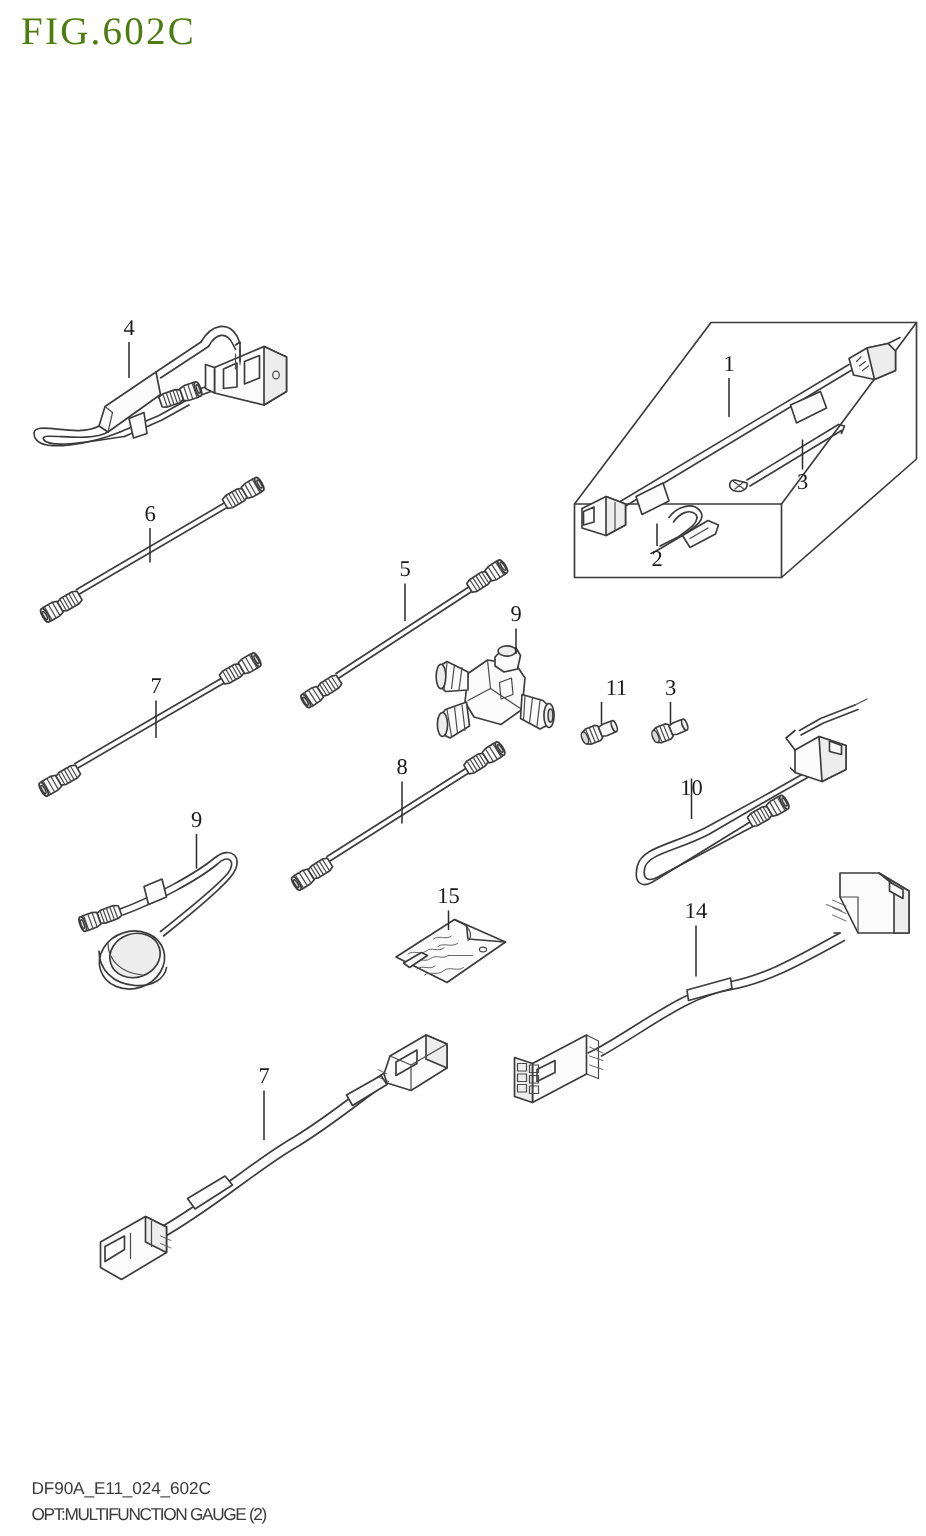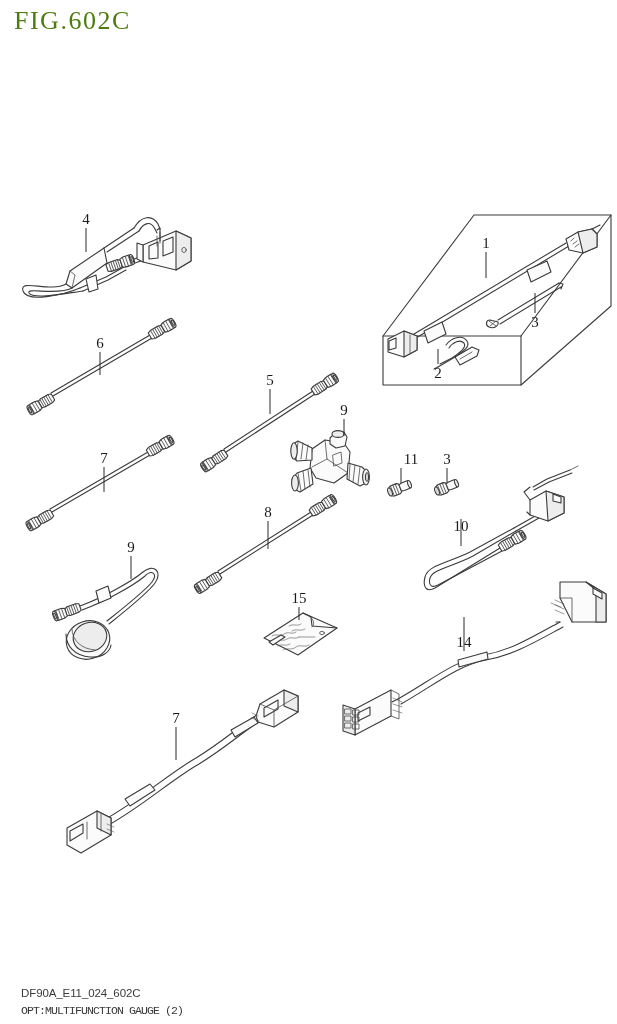--- a/index.html
+++ b/index.html
@@ -34,21 +34,20 @@
     left: 21px;
     top: 985px;
     font-family: "Liberation Sans", "DejaVu Sans", sans-serif;
     font-size: 11.5px;
     letter-spacing: -0.1px;
     color: #3a3a3a;
     line-height: 17px;
   }
   #footer .fline2 {
     letter-spacing: -0.9px;
-    font-family: Liberation Mono, monospace;
   }
   #art {
     position: absolute;
     left: 0;
     top: 0;
     width: 617px;
     height: 1024px;
   }
   .callout {
     position: absolute;
@@ -393,21 +392,21 @@
   <div class="callout" style="left:86px;  top:212px;">4</div>
   <div class="callout" style="left:270px; top:373px;">5</div>
   <div class="callout" style="left:100px; top:336px;">6</div>
   <div class="callout" style="left:104px; top:451px;">7</div>
   <div class="callout" style="left:268px; top:505px;">8</div>
   <div class="callout" style="left:131px; top:540px;">9</div>
   <div class="callout" style="left:461px; top:503px;margin-top:16px;">10</div>
   <div class="callout" style="left:411px; top:452px;">11</div>
   <div class="callout" style="left:447px; top:452px;">3</div>
   <div class="callout" style="left:344px; top:403px;">9</div>
-  <div class="callout" style="left:464px; top:601px;margin-top:34px;">14</div>
+  <div class="callout" style="left:464px; top:601px;">14</div>
   <div class="callout" style="left:299px; top:591px;">15</div>
   <div class="callout" style="left:176px; top:711px;">7</div>
 
   <div id="footer">
     <div class="fline1">DF90A_E11_024_602C</div>
     <div class="fline2">OPT:MULTIFUNCTION GAUGE (2)</div>
   </div>
 
 </div>
 

